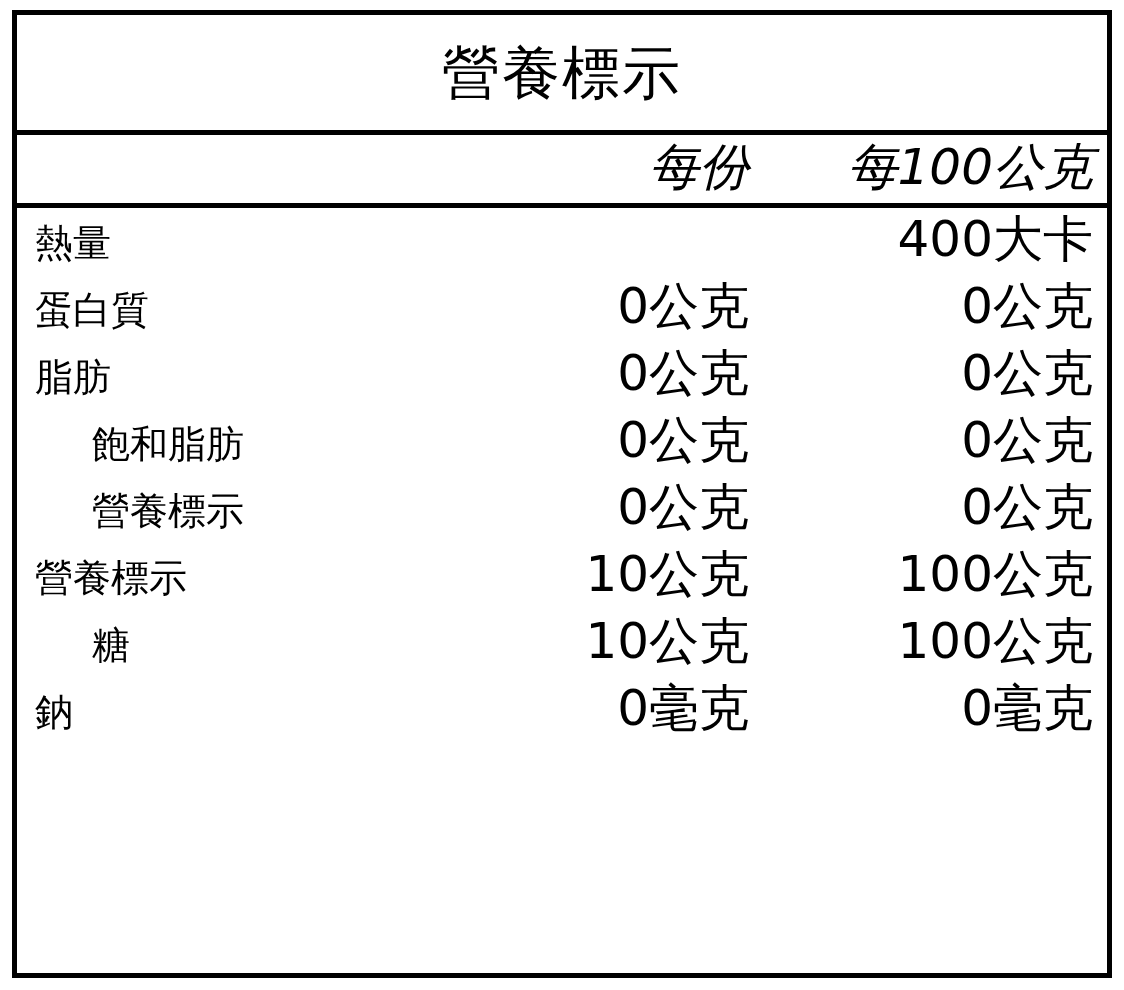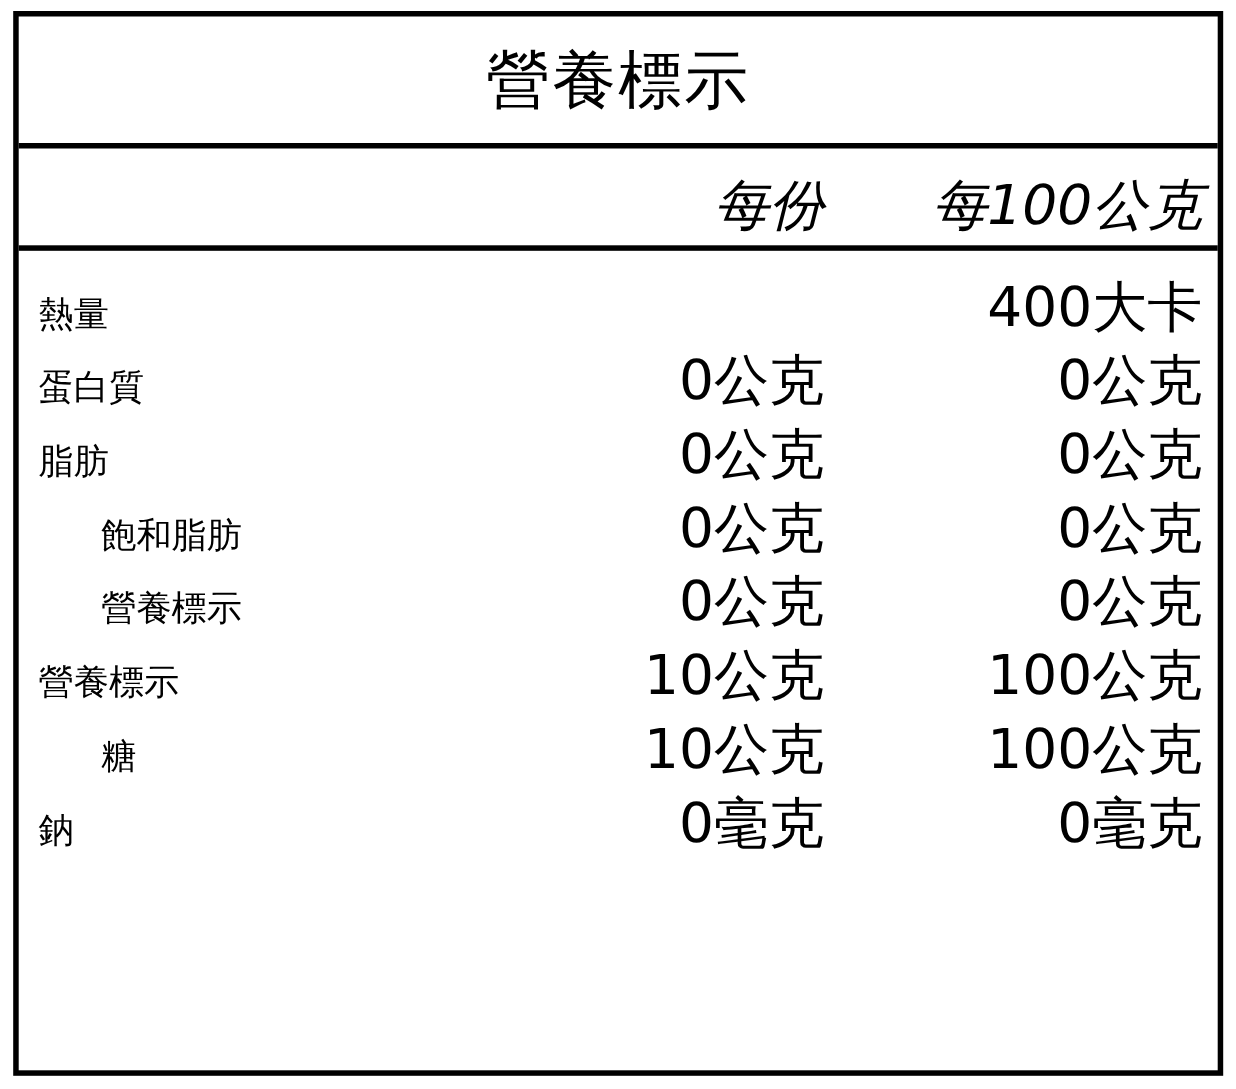--- a/index.html
+++ b/index.html
@@ -21,21 +21,20 @@
     padding: 10px 12px 12px 12px;
   }
 
   .panel {
     box-sizing: border-box;
     width: 1100px;
     height: 968px;
     border: 5px solid #000000;
     display: flex;
     flex-direction: column;
-    gap: 20px;
   }
 
   
   .title-row {
     box-sizing: border-box;
     height: 120px;
     border-bottom: 5px solid #000000;
     display: flex;
     align-items: center;
     justify-content: center;
@@ -92,21 +91,21 @@
     flex: 1 1 auto;
     padding-top: 4px;
   }
   .nrow {
     display: flex;
     align-items: baseline;
     height: 67px;
   }
   .nname {
     flex: 1 1 auto;
-    font-size: 32px;
+    font-size: 38px;
     line-height: 1.1;
     padding-left: 18px;
     white-space: nowrap;
   }
   .nname.indent {
     padding-left: 75px;
     font-family: Liberation Mono, monospace;
   }
   .nval {
     font-size: 50px;

